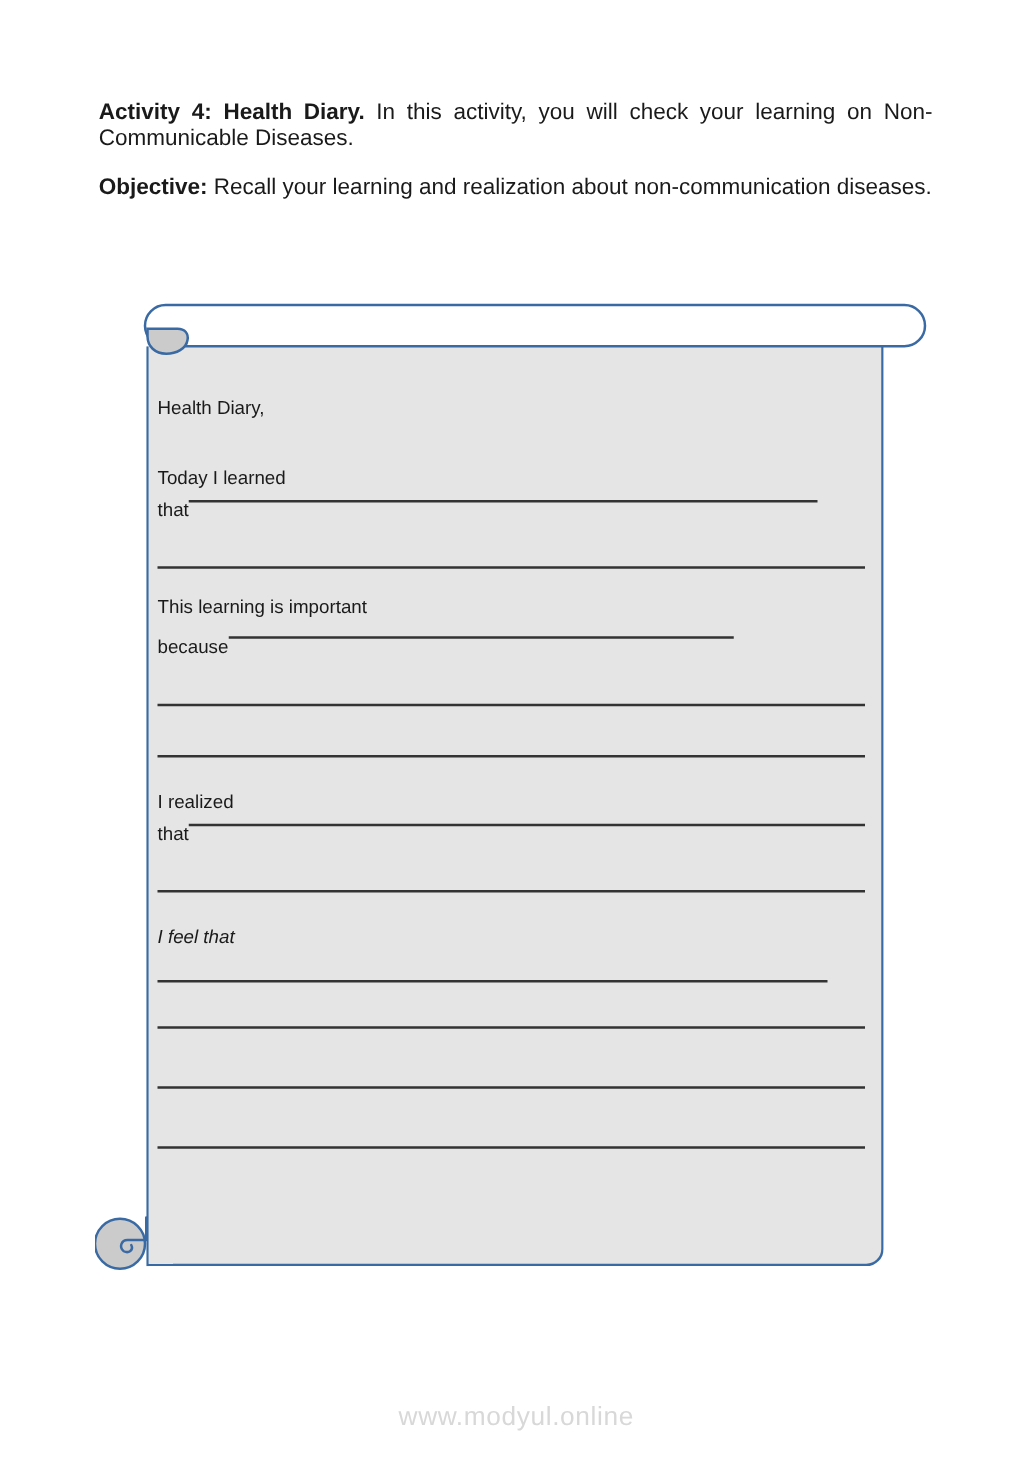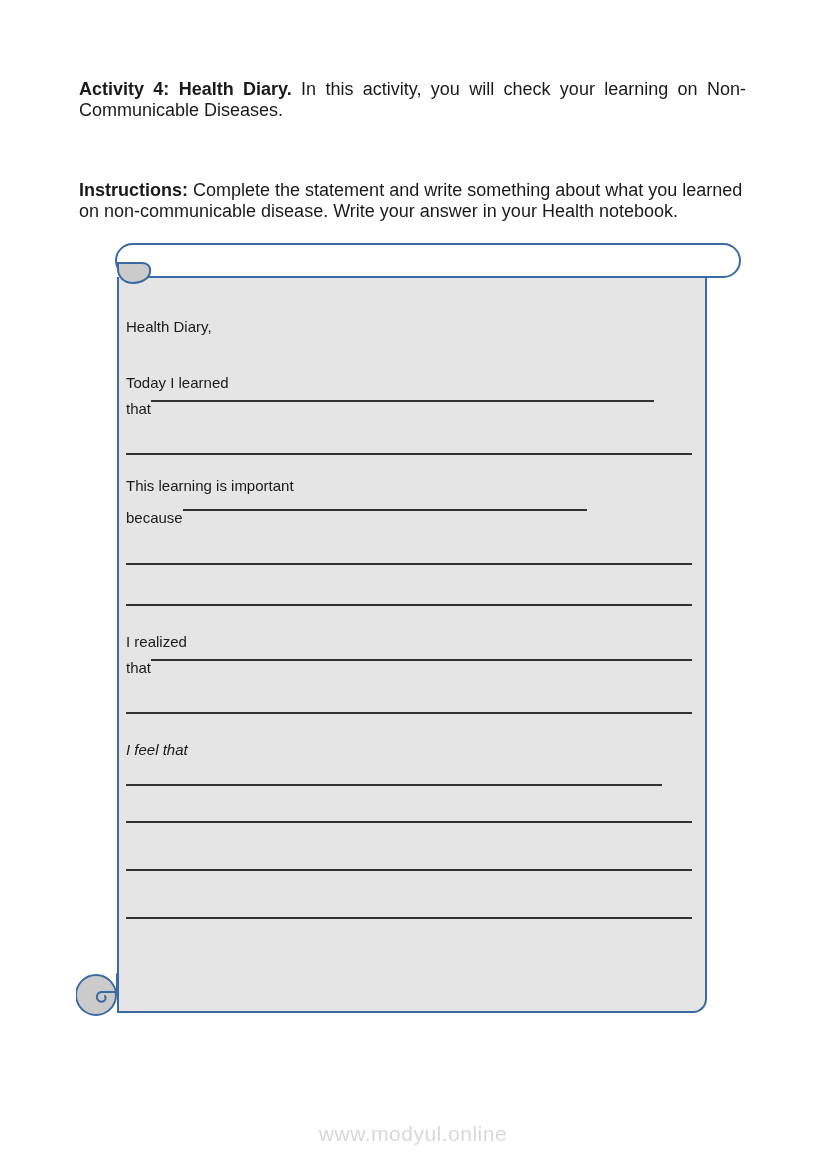--- a/index.html
+++ b/index.html
@@ -97,22 +97,22 @@
     color:var(--watermark);
   }
 </style>
 </head>
 <body>
 
 <div class="page">
 
   <p class="para justify" id="para-activity"><b>Activity 4: Health Diary.</b> <span>In this activity, you will check your learning on Non-Communicable Diseases.</span></p>
 
+  <p class="para" id="para-objective"><b>Objective:</b> <span>Recall your learning and realization about non-communication diseases.</span></p>
 
-  <p class="para" id="para-instructions"><b>Instructions:</b> <span>Complete the statement and write something about what you learned on non-communicable disease. Write your answer in your Health notebook.</span></p>
 
   <div class="scroll-body">
 
     <div class="row" id="r-salutation">Health Diary,</div>
 
     <div class="row" id="r-today">Today I learned</div>
 
     <div class="row fill-row" id="r-that1">
       <span class="lbl">that</span>
       <span class="rule"></span>

